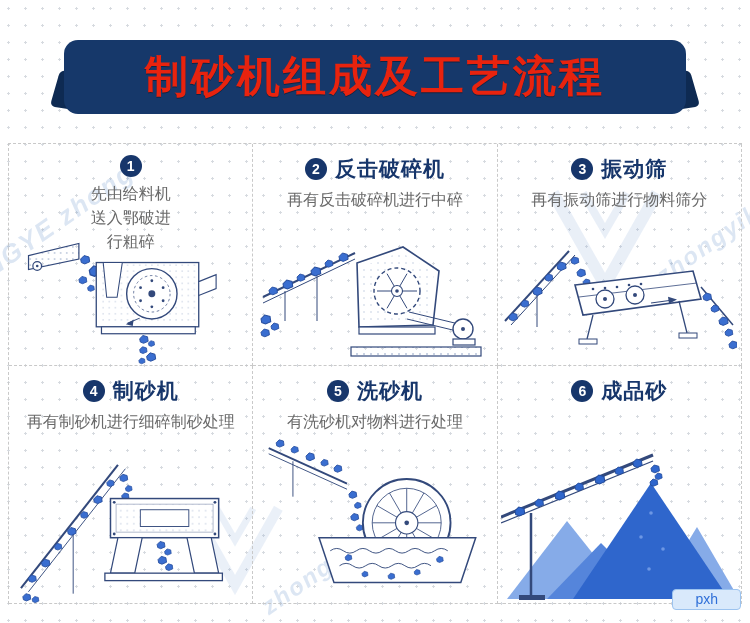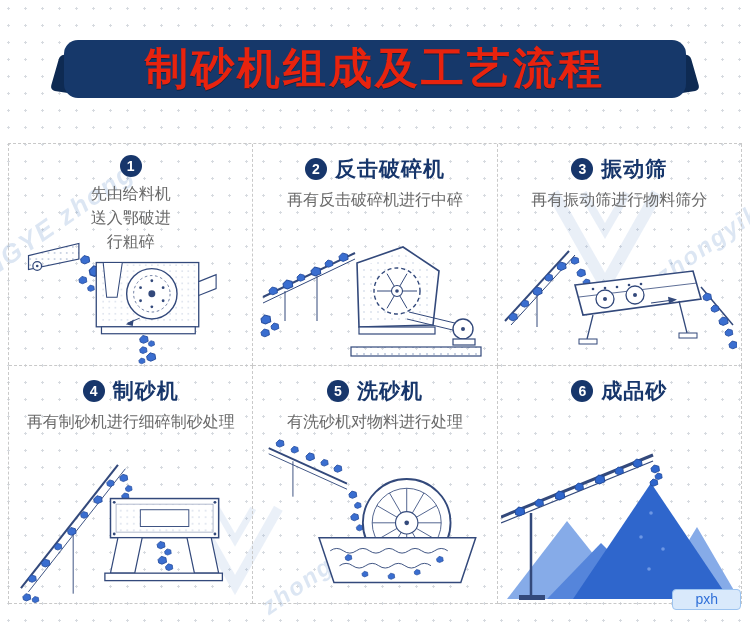--- a/index.html
+++ b/index.html
@@ -9,21 +9,21 @@
     font-family:"Liberation Sans","DejaVu Sans",sans-serif;
   }
   .page {
     position:absolute; inset:0;
     background-image: radial-gradient(rgba(140,150,165,0.35) 1px, transparent 1.3px);
     background-size: 17px 17px;
   }
   
   .banner-wrap { position:absolute; top:40px; left:50%; transform:translateX(-50%); }
   .banner {
-    position:relative; width:622px; height:58px; background:#16386a;
+    position:relative; width:622px; height:74px; background:#16386a;
     border-radius:14px; display:flex; align-items:center; justify-content:center;
   }
   .banner::before {
     content:""; position:absolute; left:-9px; bottom:5px; width:36px; height:36px;
     background:#0e2a52; transform:skew(-16deg,9deg); border-radius:5px; z-index:-1;
   }
   .banner::after {
     content:""; position:absolute; right:-9px; bottom:5px; width:36px; height:36px;
     background:#0e2a52; transform:skew(16deg,-9deg); border-radius:5px; z-index:-1;
   }

